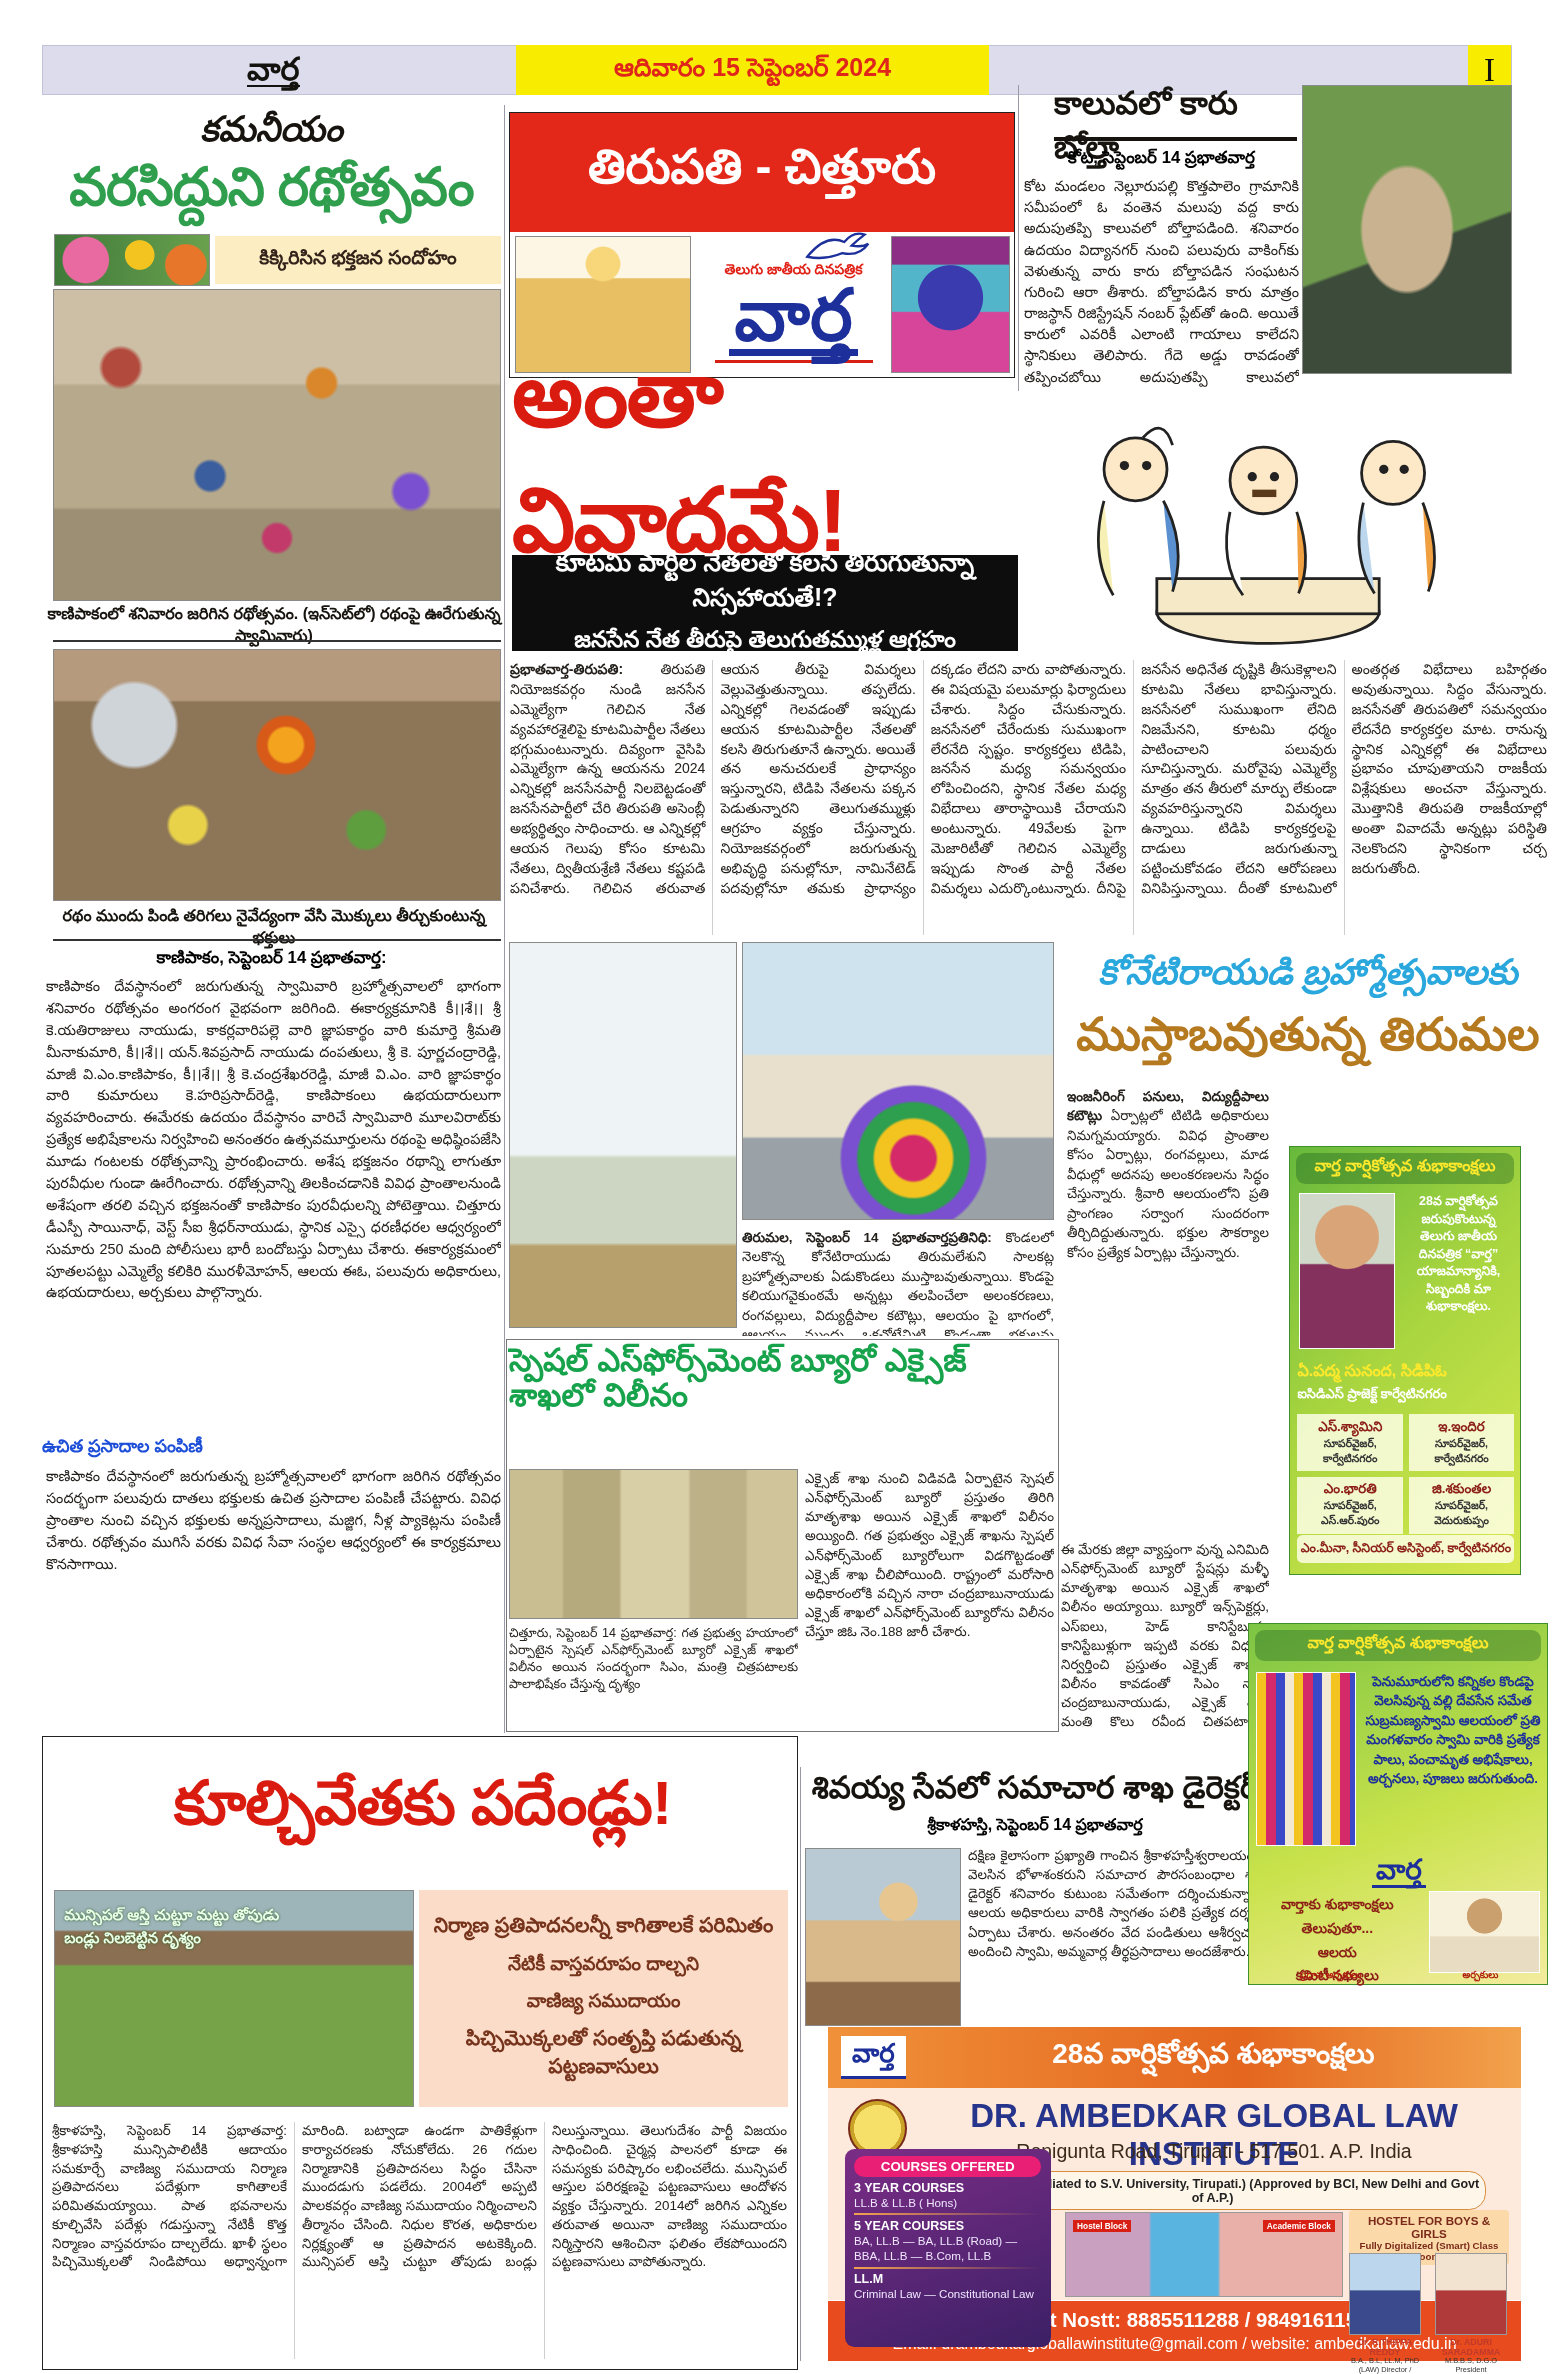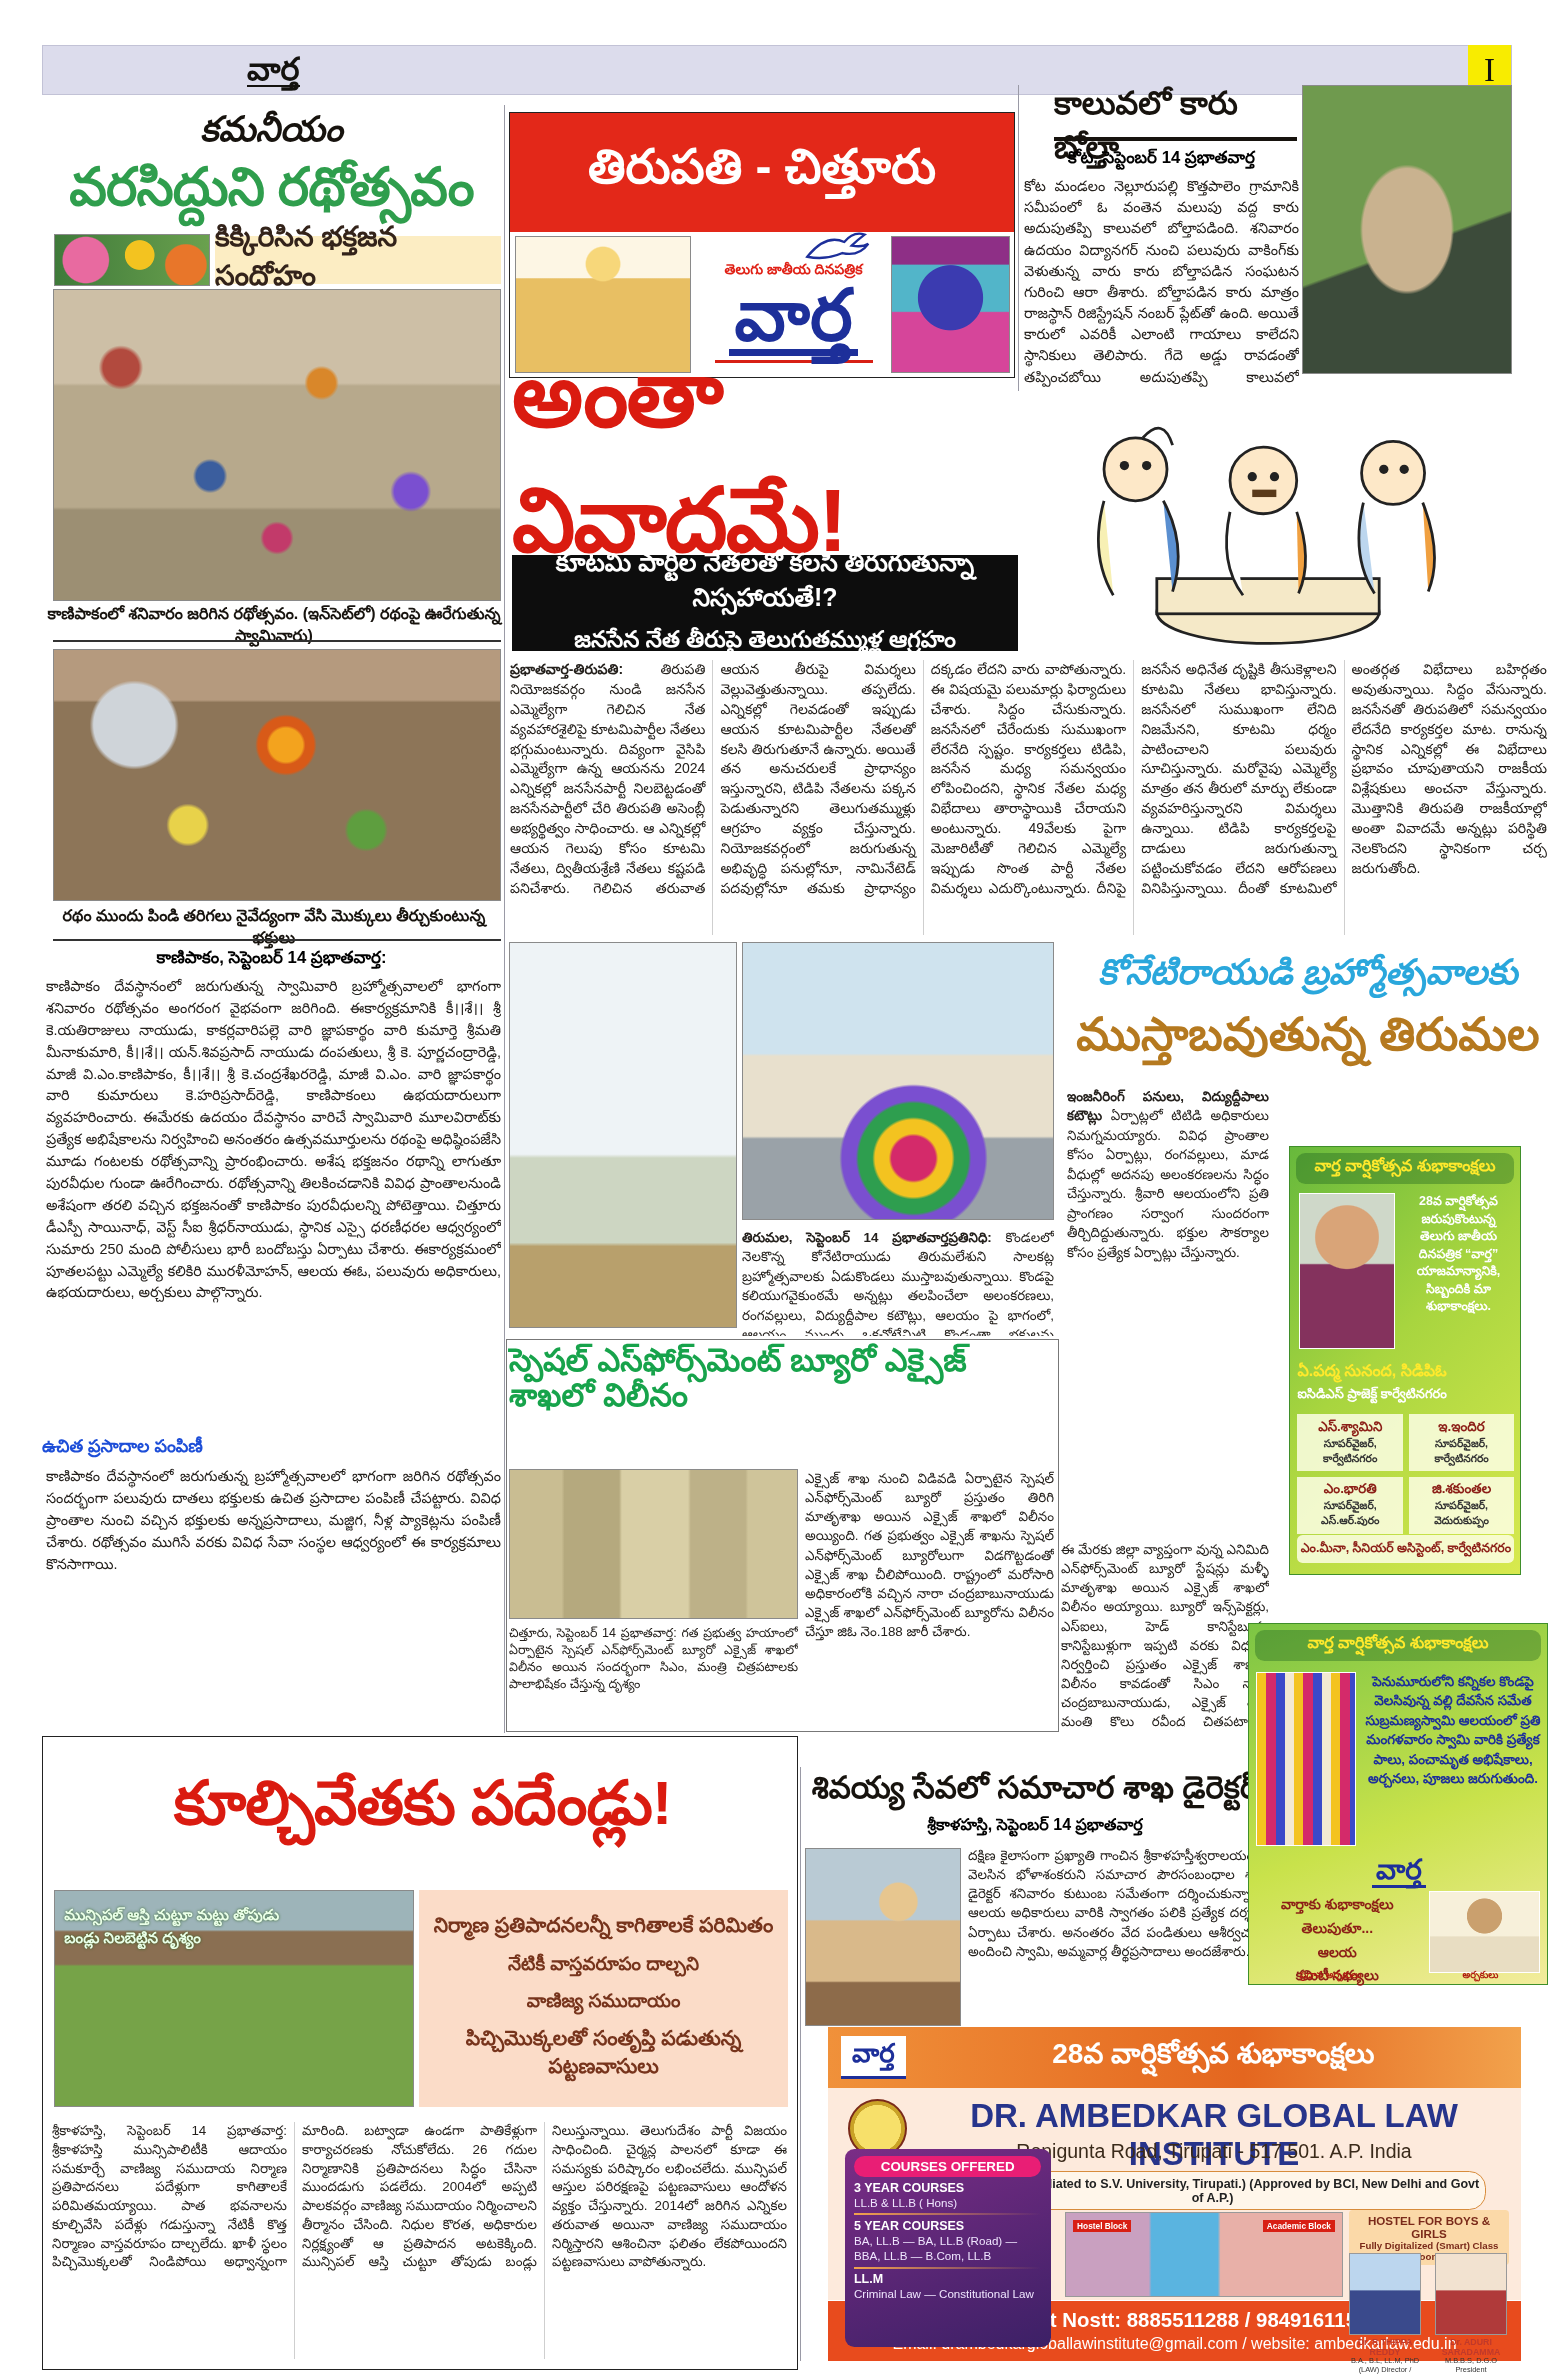--- a/index.html
+++ b/index.html
@@ -134,21 +134,21 @@
 .law-f1{font-weight:bold;font-size:20.4px}
 .law-f2{font-size:16px}
 
 .kick{left:42px;top:109px;width:459px;text-align:center;font-size:35px;font-weight:bold;font-style:italic;color:#17130e}
 .k-hl{left:42px;top:156px;width:459px;text-align:center;color:#2f9e4d;font-size:53px;font-weight:bold;letter-spacing:-0.9px}
 .k-sub-photo{left:54px;top:234px;width:156px;height:52px;background:
  radial-gradient(circle at 20% 50%,#e86aa0 0 18%,transparent 19%),
  radial-gradient(circle at 55% 40%,#f3c320 0 16%,transparent 17%),
  radial-gradient(circle at 85% 60%,#e8762a 0 15%,transparent 16%),
  linear-gradient(90deg,#3f7a3a,#6aa14e)}
-.k-sub{left:215px;top:236px;width:286px;height:48px;background:#fcedc3;color:#33231a;font-weight:bold;font-size:28px;display:flex;align-items:center;justify-content:center}
+.k-sub{left:215px;top:236px;width:286px;height:48px;background:#fcedc3;color:#33231a;font-weight:bold;font-size:19px;display:flex;align-items:center;justify-content:center}
 .k-photo1{left:53px;top:289px;width:448px;height:312px;background:
  radial-gradient(circle at 15% 25%,#b24a3e 0 4%,transparent 5%),
  radial-gradient(circle at 35% 60%,#3b5e9e 0 4%,transparent 5%),
  radial-gradient(circle at 60% 30%,#d9872a 0 4%,transparent 5%),
  radial-gradient(circle at 80% 65%,#7a4fd0 0 4%,transparent 5%),
  radial-gradient(circle at 50% 80%,#c23a6a 0 4%,transparent 5%),
  linear-gradient(180deg,#cdbfa6 0 30%,#b7a98c 31% 70%,#9c8f73 71% 100%)}
 .k-cap1{left:46px;top:605px;width:456px;font-size:16px}
 .k-rule1{left:53px;top:640px;width:448px;height:1.9px;background:#333}
 .k-photo2{left:53px;top:649px;width:448px;height:252px;background:
@@ -168,20 +168,21 @@
 .vr2{left:1018px;top:85px;width:0.9px;height:306px}
 .vr3{left:800px;top:1767px;width:0.9px;height:594px}
 </style>
 </head>
 <body>
 
 <div class="page">
 
   <div class="abs topbar">
     <div class="tb-logo">వార్త</div>
+    <div class="tb-date">ఆదివారం 15 సెప్టెంబర్ 2024</div>
     <div class="tb-page">I</div>
   </div>
 
   <div class="abs kick">కమనీయం</div>
   <div class="abs k-hl">వరసిద్దుని రథోత్సవం</div>
   <div class="abs k-sub-photo photo"></div>
   <div class="abs k-sub">కిక్కిరిసిన భక్తజన సందోహం</div>
   <div class="abs k-photo1 photo"></div>
   <div class="abs k-cap1 cap">కాణిపాకంలో శనివారం జరిగిన రథోత్సవం. (ఇన్‌సెట్‌లో) రథంపై ఊరేగుతున్న స్వామివారు)</div>
   <div class="abs k-rule1"></div>

